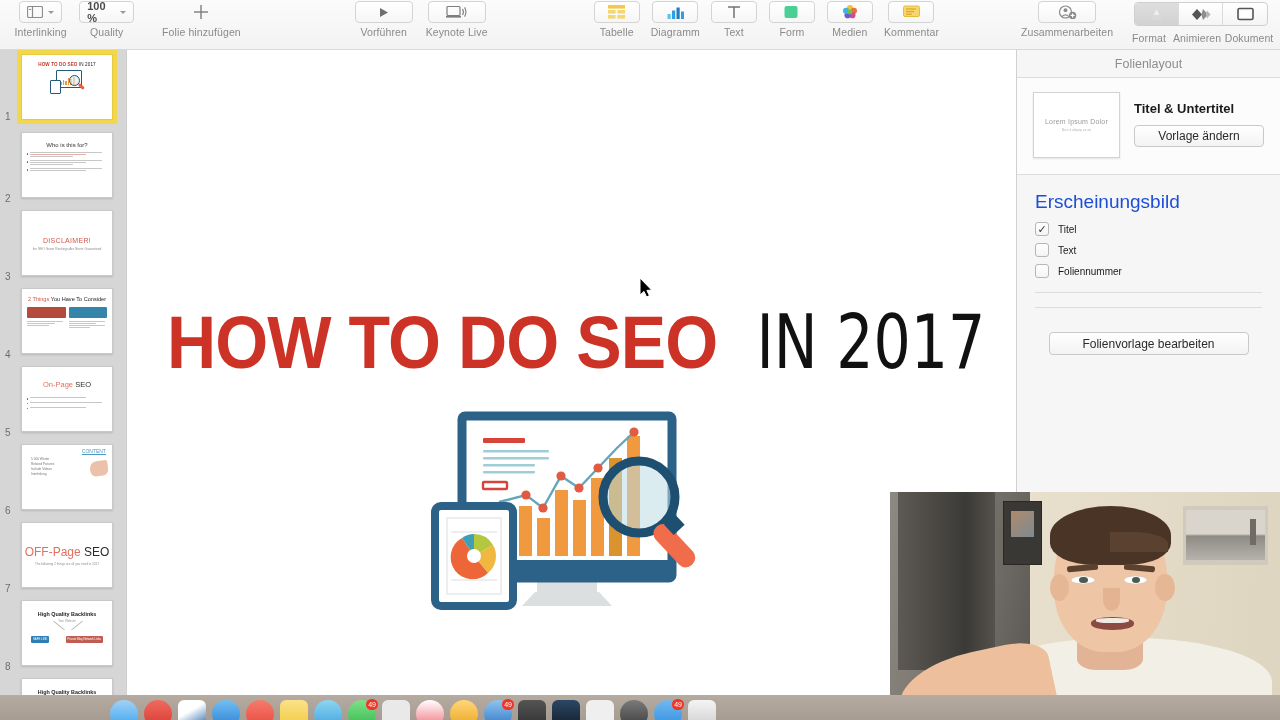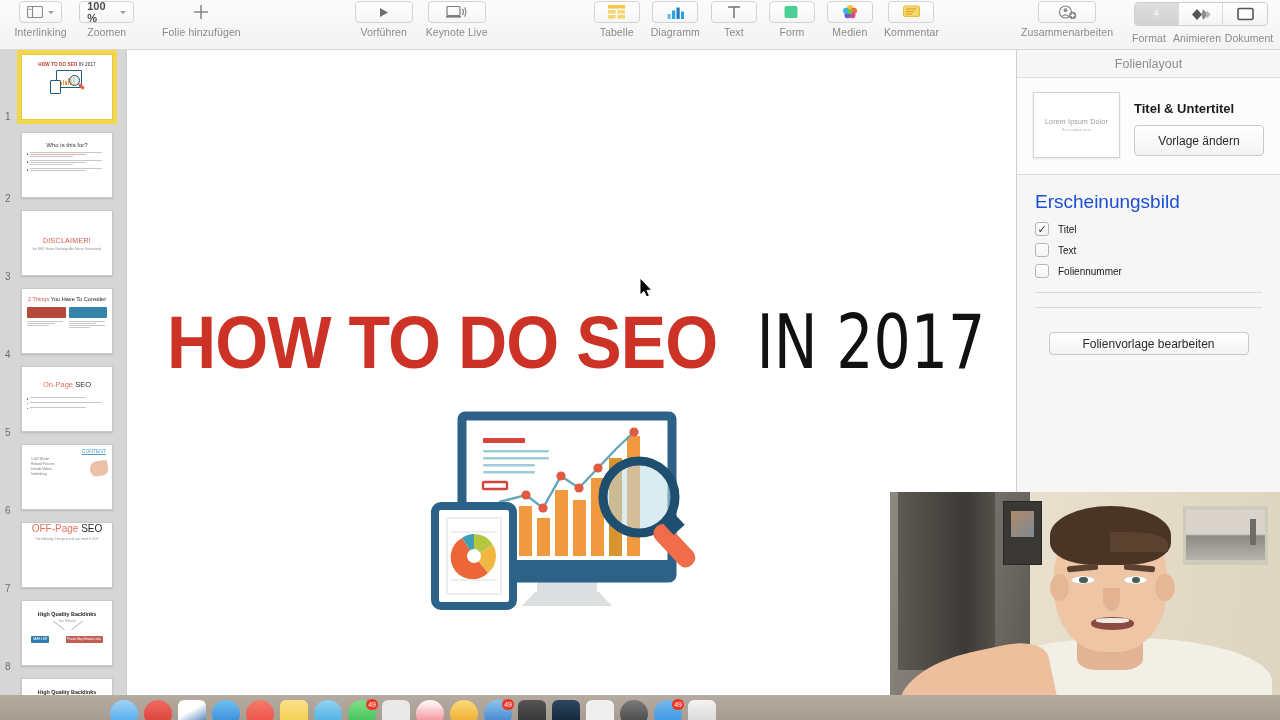--- a/index.html
+++ b/index.html
@@ -147,21 +147,21 @@
   }
   #layout-thumb{
     width:92px; height:66px; background:#fff; border:1px solid #d3d3d3;
     display:flex; flex-direction:column; align-items:center; justify-content:center;
     box-shadow:0 1px 2px rgba(0,0,0,.10);
   }
   #layout-thumb .lt1{ font-size:7px; color:#9a9a9a; letter-spacing:.2px;}
   #layout-thumb .lt2{ font-size:3.4px; color:#b4b4b4; margin-top:3px;}
   #layout-name{ font-size:13px; font-weight:bold; color:#1b1b1b; margin-top:9px; }
   #layout-change{
-    margin-top:9px; width:130px; height:31px; border:1px solid #c9c9c9; border-radius:4px;
+    margin-top:9px; width:130px; height:22px; border:1px solid #c9c9c9; border-radius:4px;
     background:linear-gradient(#ffffff,#f3f3f3); font-size:12px; color:#2b2b2b;
     display:flex; align-items:center; justify-content:center;
   }
   #appearance{ padding:16px 18px 0 18px; }
   #appearance h3{ font-size:19px; font-weight:normal; color:#1d4ed8; margin-bottom:9px; }
   .chkrow{ display:flex; align-items:center; gap:9px; margin-bottom:7px; }
   .chk{
     width:14px; height:14px; border:1px solid #b6b6b6; border-radius:3px;
     background:linear-gradient(#ffffff,#f4f4f4);
     display:flex; align-items:center; justify-content:center;
@@ -255,21 +255,21 @@
         <span class="chev"></span>
       </div>
       <div class="tb-label">Interlinking</div>
     </div>
 
     <div class="tb-item" style="margin-left:14px;">
       <div class="tb-btn">
         <span class="zoomval">100 %</span>
         <span class="chev"></span>
       </div>
-      <div class="tb-label">Zoomen</div>
+      <div class="tb-label">Quality</div>
     </div>
 
     <div class="tb-item" style="margin-left:30px;">
       <div class="tb-btn flat">
         <svg width="20" height="20" viewBox="0 0 20 20">
           <line x1="10" y1="3" x2="10" y2="17" stroke="#7d7d7d" stroke-width="1.4"></line>
           <line x1="3" y1="10" x2="17" y2="10" stroke="#7d7d7d" stroke-width="1.4"></line>
         </svg>
       </div>
       <div class="tb-label">Folie hinzufügen</div>
@@ -553,21 +553,21 @@
           <div>Related Pictures</div>
           <div>Include Videos</div>
           <div>Interlinking</div>
       </div>
     </div>
   </div>
 
   <div class="slide-row">
     <div class="slide-num">7</div>
     <div class="thumb">
-      <div style="font-size:10px; text-align:center;">
+      <div style="padding-top:22px; font-size:12px; text-align:center;">
         <span style="color:#e0705f;">OFF-Page</span>
         <span style="color:#2b2b2b;">SEO</span>
       </div>
       <div style="font-size:3.1px; text-align:center; color:#909090; margin-top:3px;">The following 2 things are all you need in 2017</div>
     </div>
   </div>
 
   <div class="slide-row">
     <div class="slide-num">8</div>
     <div class="thumb">

